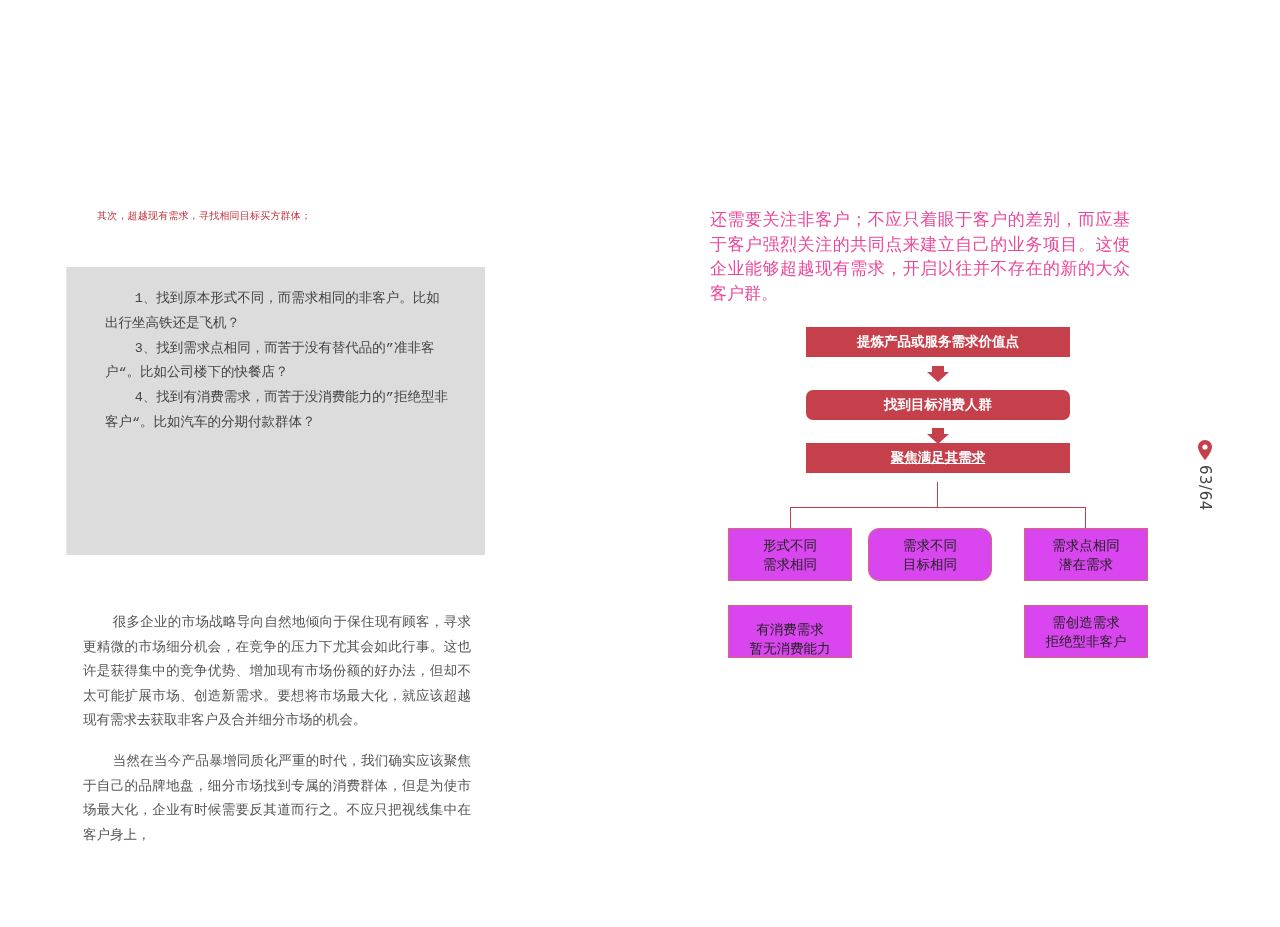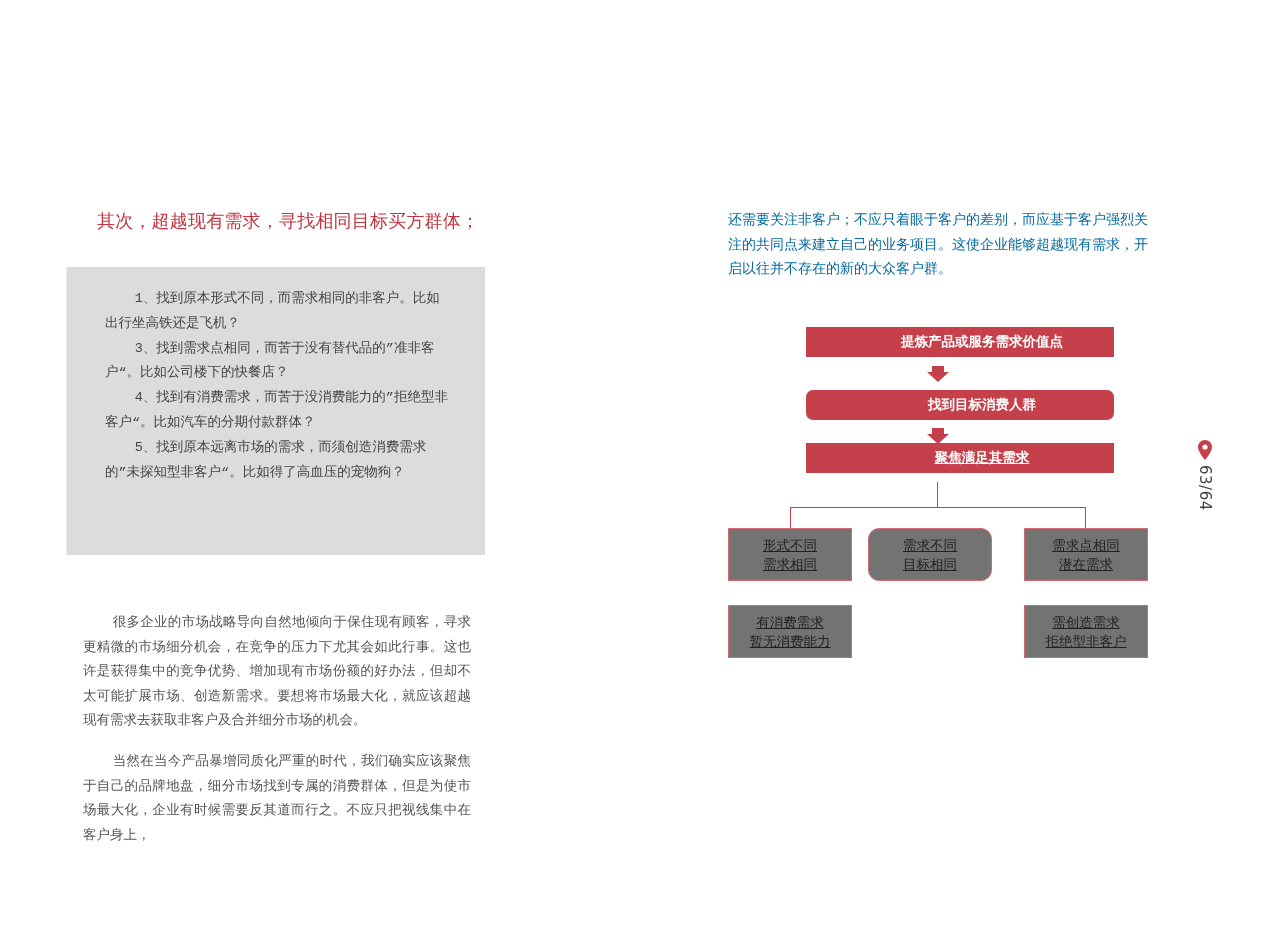--- a/index.html
+++ b/index.html
@@ -1,60 +1,59 @@
 <!DOCTYPE html>
 <html><head>
   <meta charset="utf-8">
   <style>
     html, body { margin: 0; padding: 0; background: #ffffff; }
     body { width: 1280px; height: 927px; position: relative; overflow: hidden;
            font-family: "DejaVu Serif", "Liberation Serif", serif; color: #555; }
     .abs { position: absolute; }
 
     .heading { left: 97px; top: 209px; font-family: "DejaVu Sans", "Liberation Sans", sans-serif;
-               font-size: 18px; color: #c0343f; letter-spacing: 0.2px; white-space: nowrap; }
+               font-size: 10px; color: #c0343f; letter-spacing: 0.2px; white-space: nowrap; }
 
     .graybox { left: 66px; top: 267px; width: 419px; height: 288px; background: #dcdcdc;
                border-left: 1px solid #e8e8e8; box-sizing: border-box; }
     .graybox-text { position: absolute; left: 38px; top: 20px; width: 346px;
                     font-size: 13.5px; line-height: 24.8px; color: #444; font-family: Liberation Mono, monospace; }
     .graybox-text p { margin: 0; text-indent: 2.2em; }
 
     .body-left { left: 67px; top: 593px; width: 420px; font-size: 13.5px; line-height: 24.6px; color: #555; }
     .body-left p { margin: 16px; text-indent: 2.2em; text-align: justify; }
 
-    .body-right { left: 728px; top: 207px; width: 420px; font-size: 14px; line-height: 24.6px; color: #0369a1; }
+    .body-right { left: 710px; top: 207px; width: 420px; font-size: 17px; line-height: 24.6px; color: #ec4899; }
     .body-right p { margin: 0; text-align: justify; }
 
     .flow-box { background: #c5404b; color: #fff; font-family: "DejaVu Sans", "Liberation Sans", sans-serif;
                 font-weight: bold; font-size: 13.5px; display: flex; align-items: center; justify-content: center;
-                left: 806px; width: 264px; height: 30px; padding-left: 44px; }
+                left: 806px; width: 264px; height: 30px; }
     .arrow { width: 22px; height: 16px; }
     .line { background: #c5404b; }
-    .leaf { border: 1px solid #d46a70; background: #737373; color: #222;
+    .leaf { border: 1px solid #d46a70; background: #d946ef; color: #222;
             font-family: "DejaVu Sans", "Liberation Sans", sans-serif; font-size: 13.5px; line-height: 18.5px;
             display: flex; flex-direction: column; align-items: center; justify-content: center; box-sizing: border-box;
-            width: 124px; height: 53px; text-align: center; text-decoration: underline; }
+            width: 124px; height: 53px; text-align: center; }
 
     .page-num { left: 1192px; top: 440px; width: 30px; height: 80px; }
     .page-num-text { position: absolute; left: 4px; top: 25px; transform: rotate(90deg); transform-origin: left top;
                      font-family: "DejaVu Sans", "Liberation Sans", sans-serif; font-size: 15px; color: #444;
                      white-space: nowrap; left: 22px; letter-spacing: 0.5px; }
   </style>
 </head>
 <body>
 
 <div class="abs heading">其次，超越现有需求，寻找相同目标买方群体；</div>
 
 <div class="abs graybox">
   <div class="graybox-text">
     <p>1、找到原本形式不同，而需求相同的非客户。比如出行坐高铁还是飞机？</p>
     <p>3、找到需求点相同，而苦于没有替代品的”准非客户“。比如公司楼下的快餐店？</p>
     <p>4、找到有消费需求，而苦于没消费能力的”拒绝型非客户“。比如汽车的分期付款群体？</p>
-    <p>5、找到原本远离市场的需求，而须创造消费需求的”未探知型非客户“。比如得了高血压的宠物狗？</p>
   </div>
 </div>
 
 <div class="abs body-left">
   <p>很多企业的市场战略导向自然地倾向于保住现有顾客，寻求更精微的市场细分机会，在竞争的压力下尤其会如此行事。这也许是获得集中的竞争优势、增加现有市场份额的好办法，但却不太可能扩展市场、创造新需求。要想将市场最大化，就应该超越现有需求去获取非客户及合并细分市场的机会。</p>
   <p>当然在当今产品暴增同质化严重的时代，我们确实应该聚焦于自己的品牌地盘，细分市场找到专属的消费群体，但是为使市场最大化，企业有时候需要反其道而行之。不应只把视线集中在客户身上，</p>
 </div>
 
 <div class="abs body-right">
   <p>还需要关注非客户；不应只着眼于客户的差别，而应基于客户强烈关注的共同点来建立自己的业务项目。这使企业能够超越现有需求，开启以往并不存在的新的大众客户群。</p>
@@ -82,21 +81,21 @@
   </div>
   <div class="abs leaf" style="left:868px; top:528px;border-radius:11px;">
     <span>需求不同</span>
     <span>目标相同</span>
   </div>
   <div class="abs leaf" style="left:1024px; top:528px;">
     <span>需求点相同</span>
     <span>潜在需求</span>
   </div>
 
-  <div class="abs leaf" style="left:728px; top:605px;">
+  <div class="abs leaf" style="left:728px; top:605px;justify-content:flex-end;">
     <span>有消费需求</span>
     <span>暂无消费能力</span>
   </div>
   <div class="abs leaf" style="left:1024px; top:605px;">
     <span>需创造需求</span>
     <span>拒绝型非客户</span>
   </div>
 </div>
 
 <div class="abs page-num">

